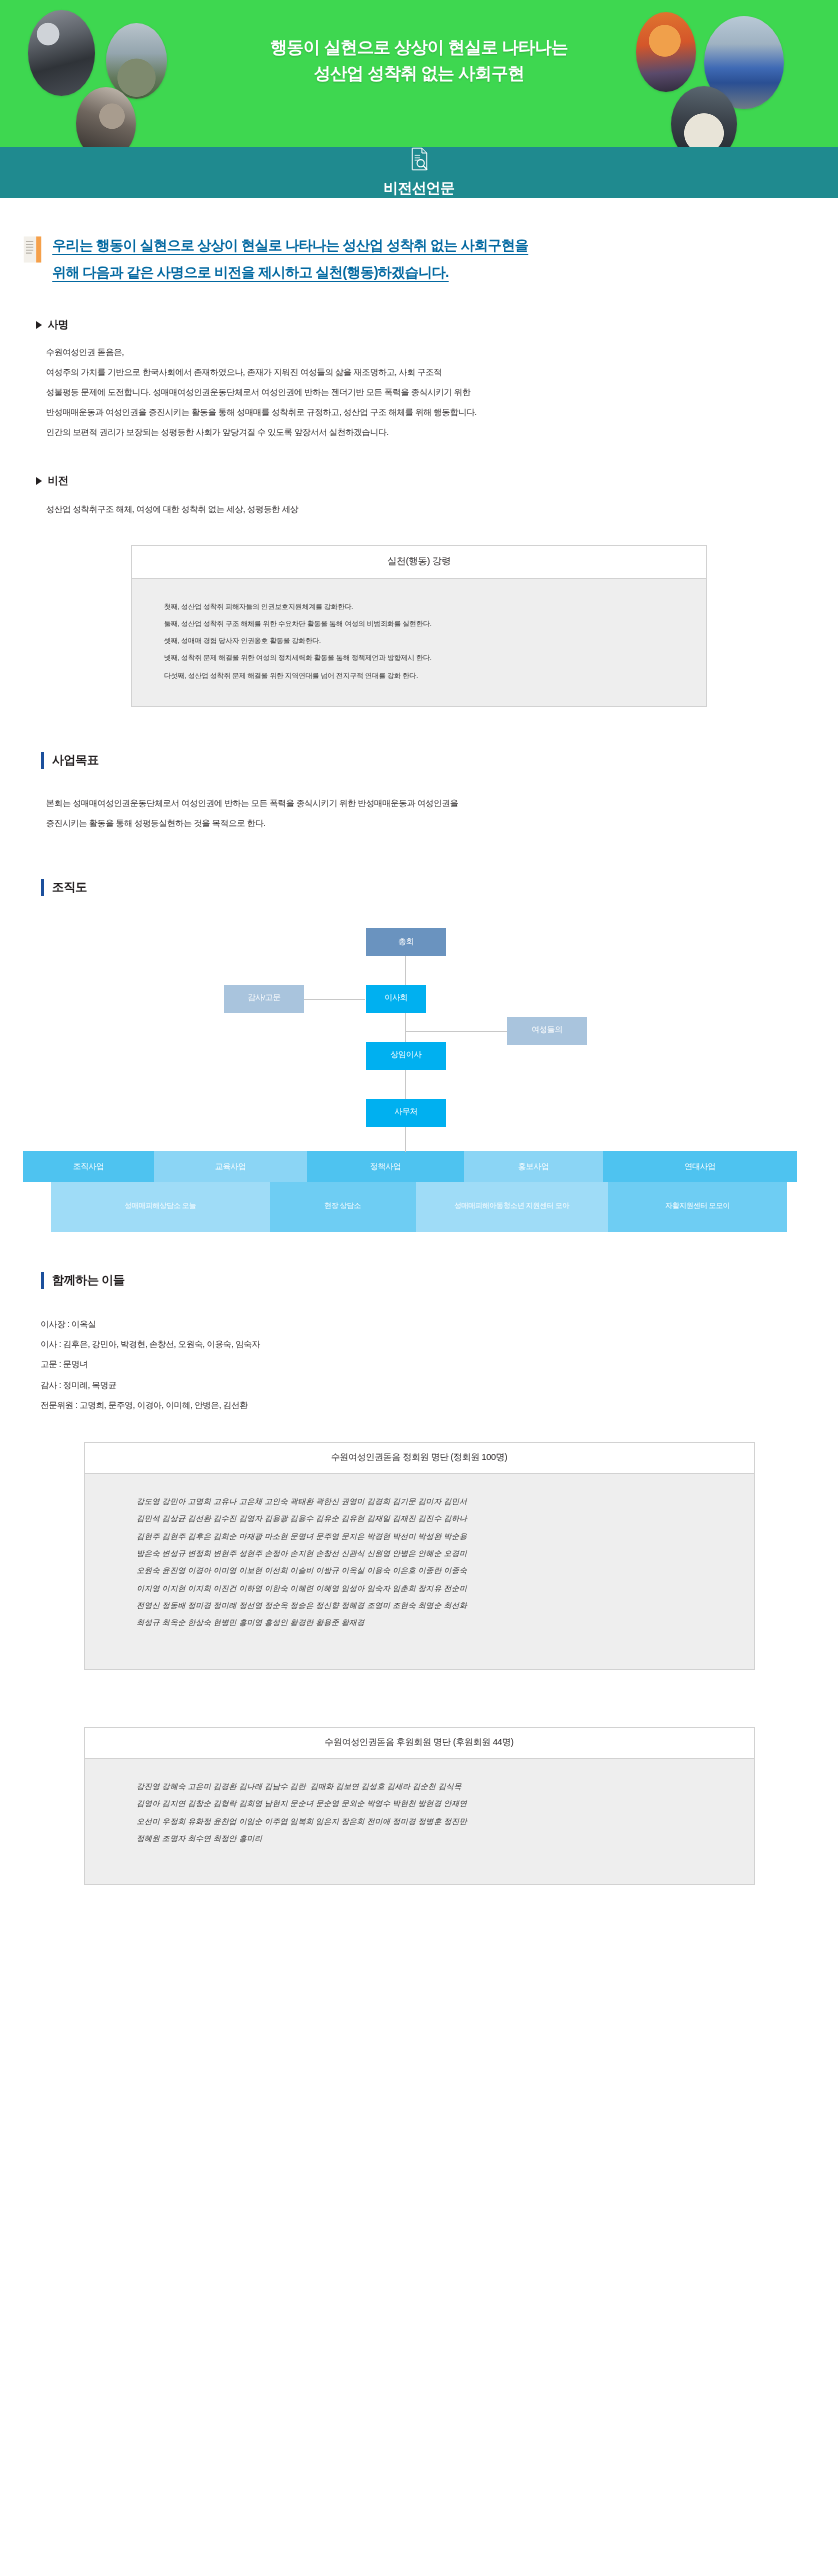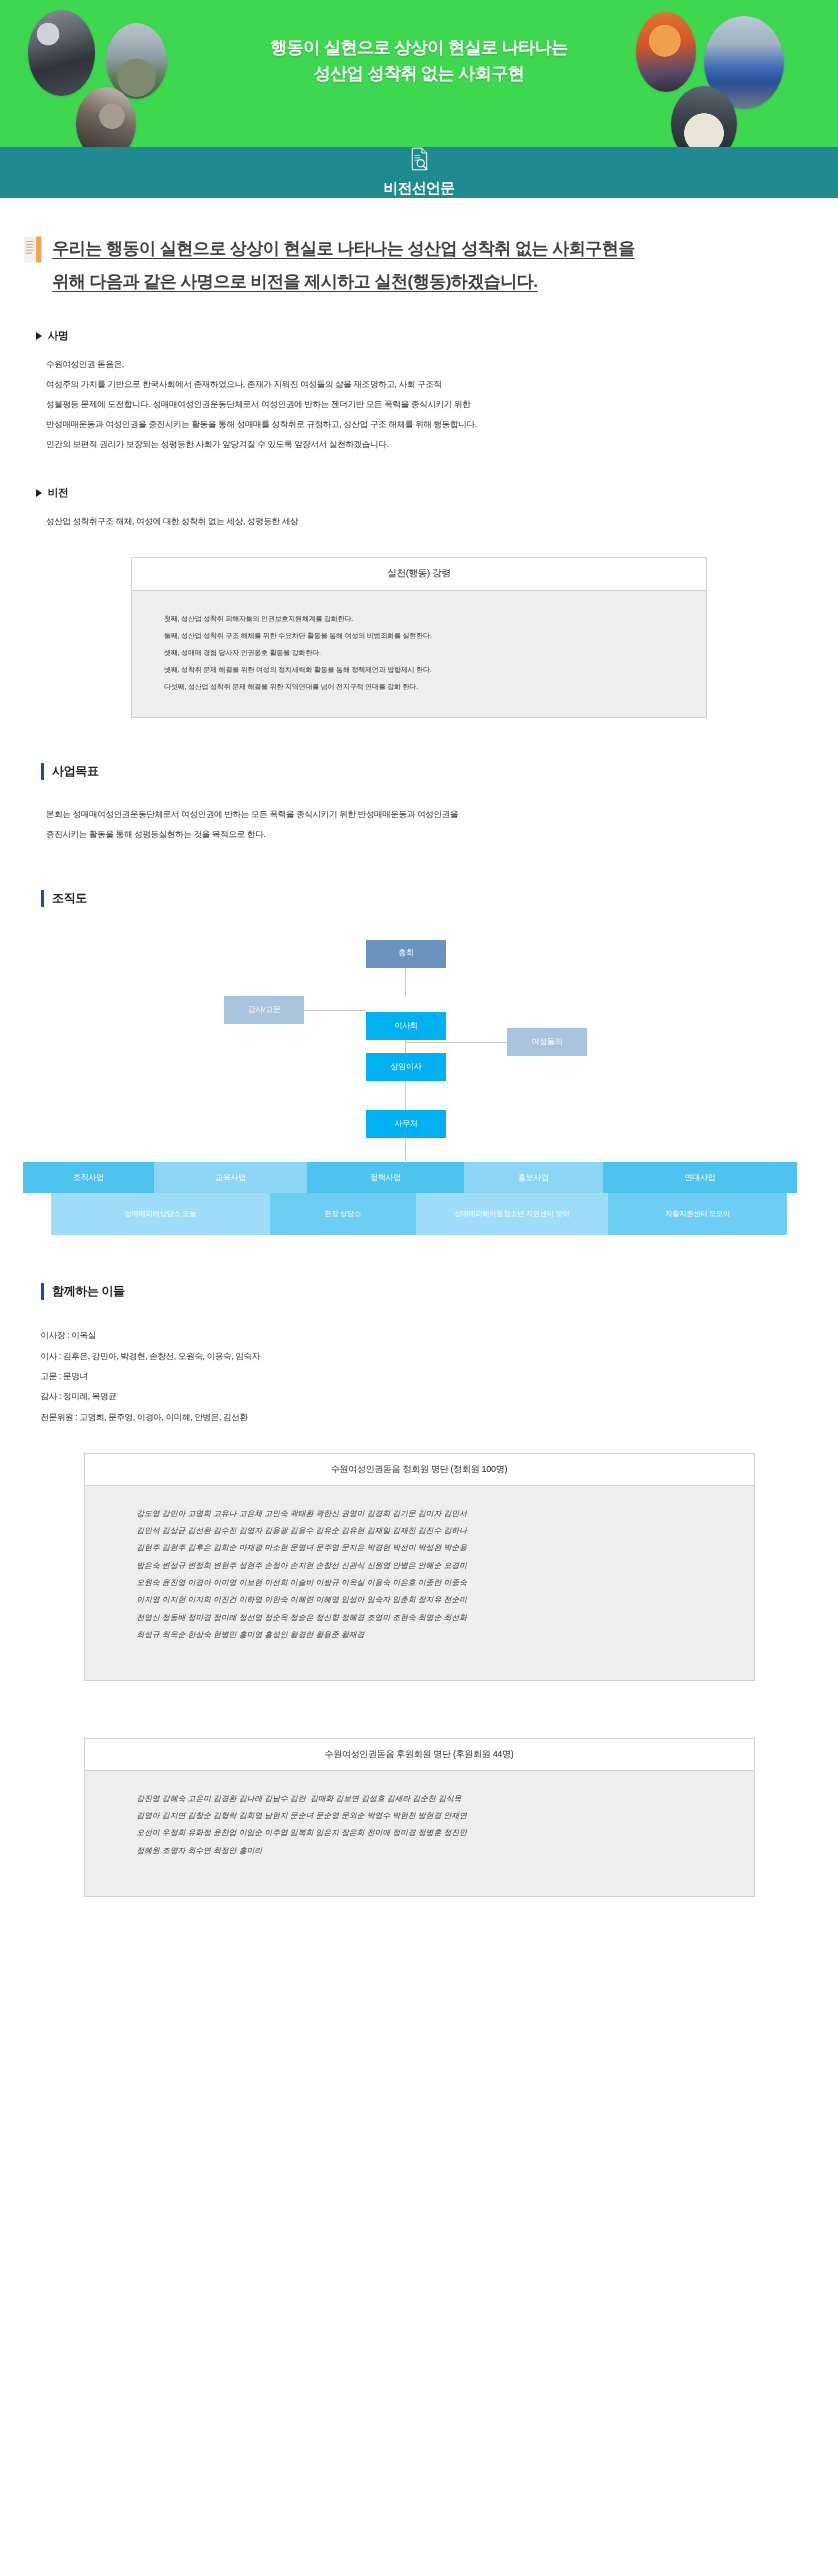--- a/index.html
+++ b/index.html
@@ -85,22 +85,22 @@
 
   
   .headline-row {
     display: flex;
     align-items: flex-start;
     gap: 10.2px;
     margin-top: 32px;
   }
   .memo-icon { width: 19px; height: 29px; flex: none; margin-top: 2.9px; }
   .headline {
-    color: #404040;
-    font-size: 17px;
+    color: #0369a1;
+    font-size: 14px;
     font-weight: bold;
     line-height: 1.95;
     letter-spacing: -0.5px;
     text-decoration: underline;
     text-underline-offset: 3.6px;
     text-decoration-thickness: 1.1px;
   }
 
   
   .tri-heading {
@@ -176,21 +176,21 @@
     align-items: center;
     justify-content: center;
     color: #ffffff;
     font-size: 8px;
     letter-spacing: -0.3px;
     text-align: center;
     line-height: 1.35;
     z-index: 2;
   }
   .n-assembly { left: 343px; top: 7.3px;  width: 80px; height: 28px; background: #6a93bf; }
-  .n-board    { left: 343px; top: 80px;  width: 80px; height: 28px; background: #00b0f0; }
+  .n-board    { left: 343px; top: 64px;  width: 60px; height: 28px; background: #00b0f0; }
   .n-audit    { left: 201px; top: 64px;  width: 80px; height: 28px; background: #a9c4dd; }
   .n-advisor  { left: 484px; top: 96px; width: 80px; height: 28px; background: #a9c4dd; }
   .n-exec     { left: 343px; top: 121px; width: 80px; height: 28px; background: #00b0f0; }
   .n-office   { left: 343px; top: 178px; width: 80px; height: 28px; background: #00b0f0; }
 
   .line { position: absolute; background: #c8c8c8; z-index: 1; }
   .l-a-b  { left: 382px; top: 35px;  width: 0.7px;  height: 29px; }
   .l-aud  { left: 281px; top: 78px; width: 61px; height: 0.7px; }
   .l-b-e  { left: 382px; top: 92px; width: 0.7px;  height: 29px; }
   .l-adv  { left: 382px; top: 110px; width: 102px; height: 0.7px; }
@@ -215,29 +215,30 @@
   .dept:nth-child(odd)  { background: #4ec3f0; }
   .dept:nth-child(even) { background: #8bd5f5; }
 
   .fac-row {
     position: absolute;
     left: 28px; top: 261px;
     width: 736px;
     display: flex;
   }
   .fac {
-    height: 42px;
+    height: 50px;
     display: flex;
     align-items: center;
     justify-content: center;
     text-align: center;
     color: #ffffff;
     font-size: 7.3px;
     line-height: 1.5;
     letter-spacing: -0.3px;
+    font-family: Liberation Serif, serif;
   }
   .fac:nth-child(odd)  { background: #9fdcf7; }
   .fac:nth-child(even) { background: #6ecdf3; }
 
   
   .people { margin-left: 17.5px; }
   .people p {
     font-size: 8.5px;
     line-height: 2.4;
     letter-spacing: -0.3px;

